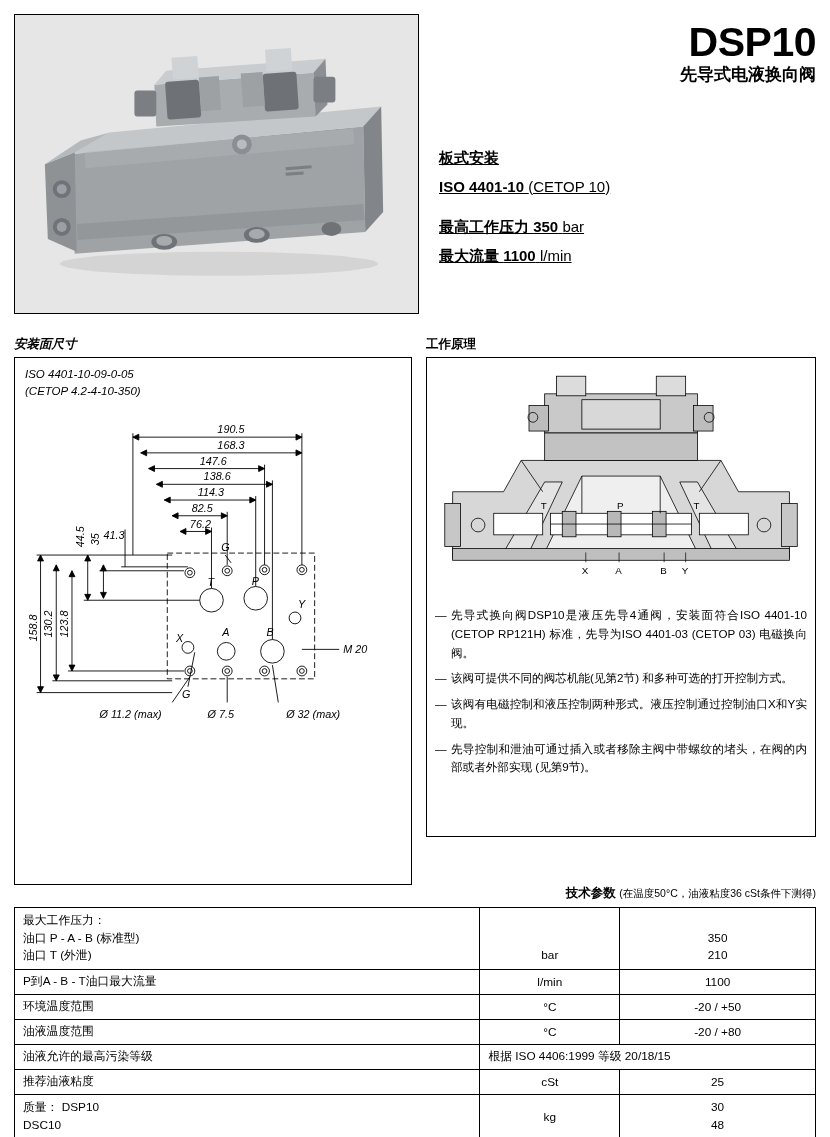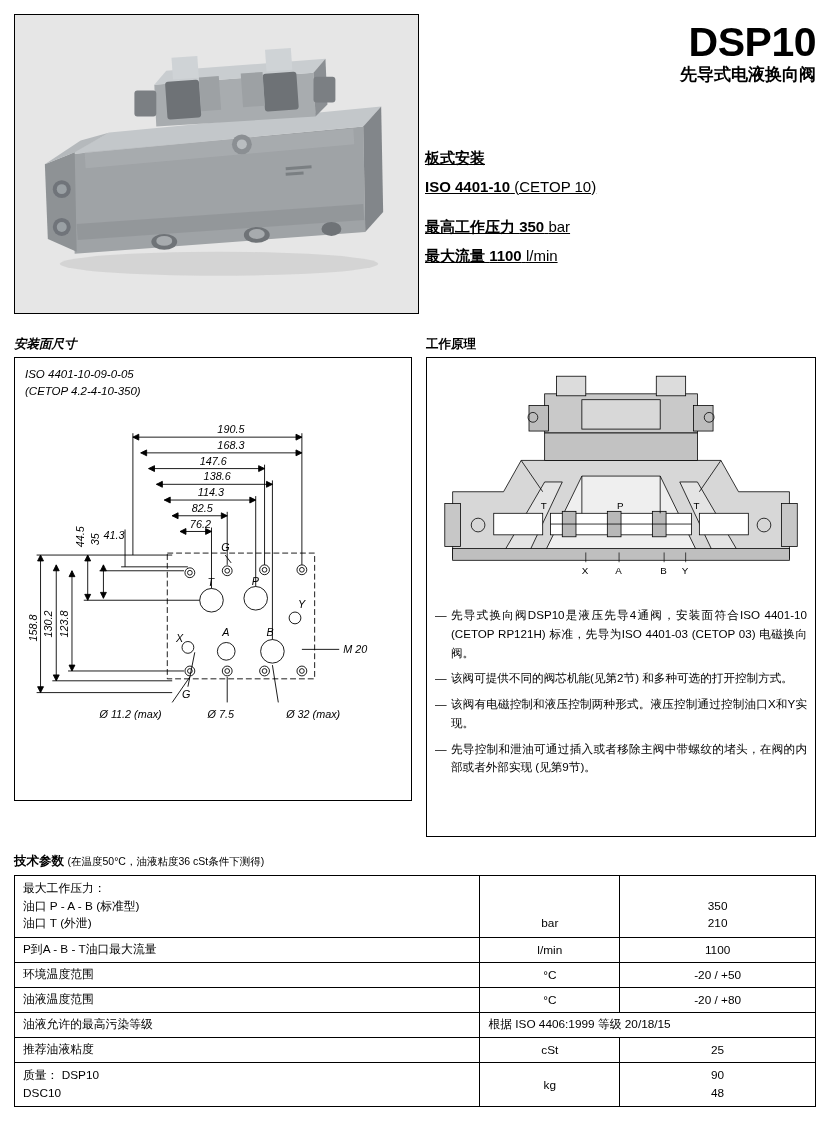--- a/index.html
+++ b/index.html
@@ -8,21 +8,21 @@
     width: 830px; height: 1137px;
     background: #ffffff;
     font-family: "Liberation Sans", sans-serif;
     color: #000;
     position: relative;
     overflow: hidden;
   }
   .page { position: relative; width: 830px; height: 1137px; padding: 14px 14px 0 14px; }
 
   
-  .header { display: flex; }
+  .header { display: flex; gap: 14px; }
   .photo-box {
     width: 405px; height: 300px;
     border: 1px solid #000;
     background: #e9e9e9;
     position: relative; overflow: hidden;
   }
   .photo-inner { position:absolute; inset:0; }
   .title-col { flex: 1; padding-left: 6px; }
   .big-title {
     text-align: right;
@@ -42,37 +42,37 @@
   .spec-block .b { font-weight: bold; }
   .spec-line { white-space: nowrap; }
 
   
   .sect-row { display:flex; gap: 14px; margin-top: 22px; }
   .sect-title { font-size: 12.5px; font-weight: bold; margin-bottom: 4px; }
   .col-left { width: 405px; font-style: italic; }
   .col-right { width: 397px; }
 
   .panel { border: 1px solid #000; background: #fff; }
-  .panel-left { height: 444px; position: relative; padding: 8px 10px; }
+  .panel-left { height: 528px; position: relative; padding: 8px 10px; }
   .panel-right { height: 480px; position: relative; padding: 6px 8px; }
 
   .iso-label { font-size: 11.5px; line-height: 1.45; }
 
   
   .drawing { position: absolute; left:0; top: 46px; width: 100%; height: 420px; }
 
   
   .principle-img { width: 100%; height: 232px; position: relative; }
   .bullets { font-size: 11.6px; line-height: 1.62; margin-top: 6px; }
   .bullet { display: flex; margin-bottom: 7px; }
   .bullet .dash { width: 16px; flex: 0 0 16px; }
   .bullet .txt { flex: 1; text-align: justify; }
 
   
-  .tech-head { margin-top: 16px; font-size: 12.5px; }
+  .tech-head { font-size: 12.5px; text-align: right; }
   .tech-head b { font-weight: bold; }
   .tech-head span.small { font-size: 10.5px; font-weight: normal; }
 
   table.tech {
     width: 802px; margin-top: 5px;
     border-collapse: collapse;
     font-size: 11.8px;
     border-radius: 23px;
   }
   table.tech td {
@@ -443,20 +443,20 @@
         <td class="c3">25</td>
       </tr>
 
       <tr>
         <td class="c1 two-line">
           <div>质量：    DSP10</div>
           <div>             DSC10</div>
         </td>
         <td class="c2">kg</td>
         <td class="c3 two-line">
-          <div>90</div>
+          <div>30</div>
           <div>48</div>
         </td>
       </tr>
     </tbody>
   </table>
 
 </div>
 
 </body></html>

